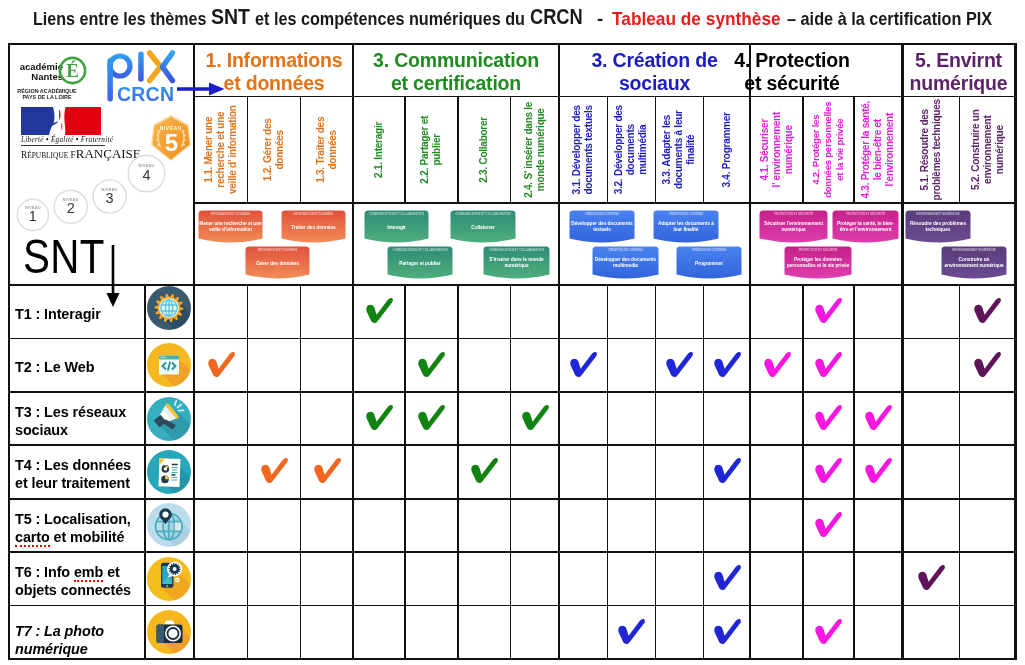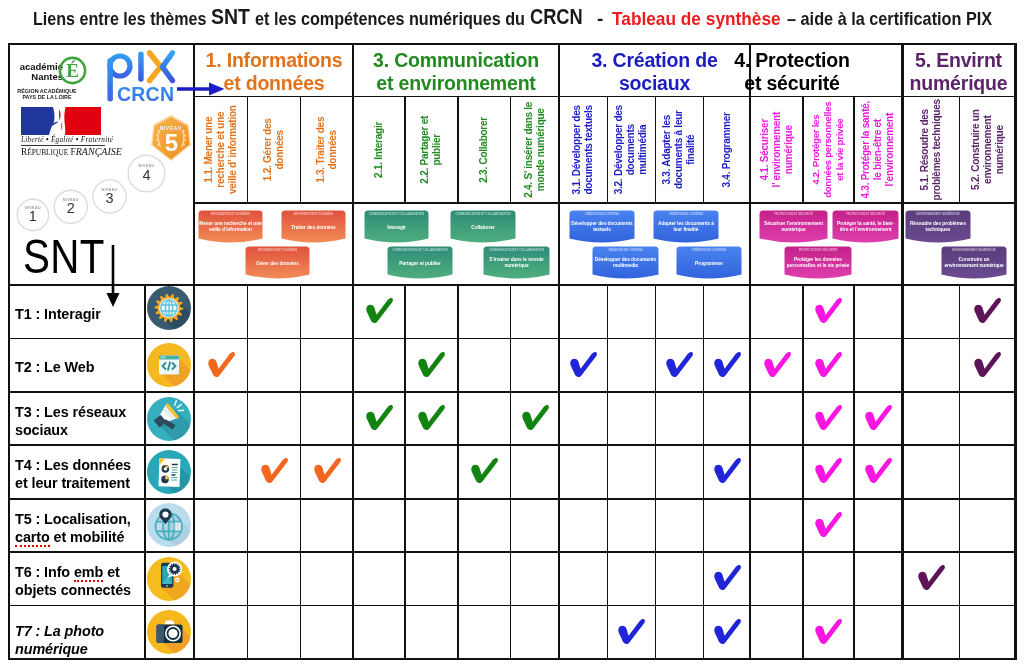--- a/index.html
+++ b/index.html
@@ -68,21 +68,21 @@
       <rect x="749.15" y="44.0" width="2.3" height="614.8"></rect>
       <rect x="901.35" y="44.0" width="2.3" height="614.8"></rect>
     </g>
   </svg>
 <div class="ghead" style="left:194px;top:44.0px;width:160px;height:52px;color:#e2731a;">
     <span>1. Informations</span>
     <span>et données</span>
   </div>
 <div class="ghead" style="left:353px;top:44.0px;width:206px;height:52px;color:#218a21;">
     <span>3. Communication</span>
-    <span>et environnement</span>
+    <span>et certification</span>
   </div>
 <div class="ghead" style="left:559px;top:44.0px;width:191px;height:52px;color:#1c1cc4;">
     <span>3. Création de</span>
     <span>sociaux</span>
   </div>
 <div class="ghead" style="left:716px;top:44.0px;width:152px;height:52px;color:#000000;">
     <span>4. Protection</span>
     <span>et sécurité</span>
   </div>
 <div class="ghead" style="left:902px;top:44.0px;width:113px;height:52px;color:#5c2369;">
@@ -620,21 +620,21 @@
     <svg class="abs" style="left:28px;top:0px" width="19" height="28" viewBox="0 0 19 28">
       <path d="M0,28 C1.5,22 3.5,18 5,14.5 C6,11.5 5.5,5 4,0 L0,0 Z" fill="#20379b"></path>
       <path d="M19,0 L16.5,0 C15,6 15,13 16,19 C16.4,22 16.4,25 16,28 L19,28 Z" fill="#e1000f"></path>
       <path d="M3,17 C5,15.5 7.5,14.5 9.5,14.5 C7.5,16.5 5,18 3,18.8 Z" fill="#20379b"></path>
       <path d="M10.5,2 C11.8,5.5 11.8,10 10.8,13.5 C9.8,10 9.8,5.5 10.5,2 Z" fill="#e1000f"></path>
       <path d="M12.5,15 C13.5,17.5 13.5,21 12.8,23.5 C12,21 12,17.5 12.5,15 Z" fill="#e1000f" opacity="0.8"></path>
     </svg>
   </div>
   <div class="abs" style="left:12px;top:90.5px;width:84px;text-align:justify;font-family:'Liberation Serif',serif;font-style:italic;font-size:7.2px;color:#111;white-space:nowrap;letter-spacing:0.3px;">Liberté <b>•</b> Égalité <b>•</b> Fraternité</div>
   <div class="abs" style="left:12px;top:99.5px;width:84px;height:1px;background:#333;"></div>
-  <div class="abs" style="left:12px;top:100.5px;width:98px;font-family:'Liberation Serif',serif;font-size:9.3px;color:#111;white-space:nowrap;letter-spacing:0px;">R<span style="font-size:7.4px;text-align:right;">ÉPUBLIQUE</span> F<span style="font-size:10px;font-style:italic;">RANÇAISE</span></div>
+  <div class="abs" style="left:12px;top:100.5px;width:98px;font-family:'Liberation Serif',serif;font-size:9.3px;color:#111;white-space:nowrap;letter-spacing:0px;">R<span style="font-size:7.4px;text-align:right;">ÉPUBLIQUE</span> F<span style="font-size:13px;">RANÇAISE</span></div>
 
   <svg class="abs" style="left:138px;top:69px" width="48" height="48" viewBox="0 0 48 48">
     <defs>
         <linearGradient id="nv5" x1="0" y1="0" x2="1" y2="1">
           <stop offset="0" stop-color="#f7b54e"></stop>
           <stop offset="1" stop-color="#ee8e1d"></stop>
         </linearGradient>
       </defs>
     <path d="M24,1 L41.5,10.5 L44,31 L24,47 L4,31 L6.5,10.5 Z" fill="#f9d9a2"></path>
     <path d="M24,3 L40.5,12 L42.5,30.5 L24,45.5 L5.5,30.5 L7.5,12 Z" fill="url(#nv5)"></path>

